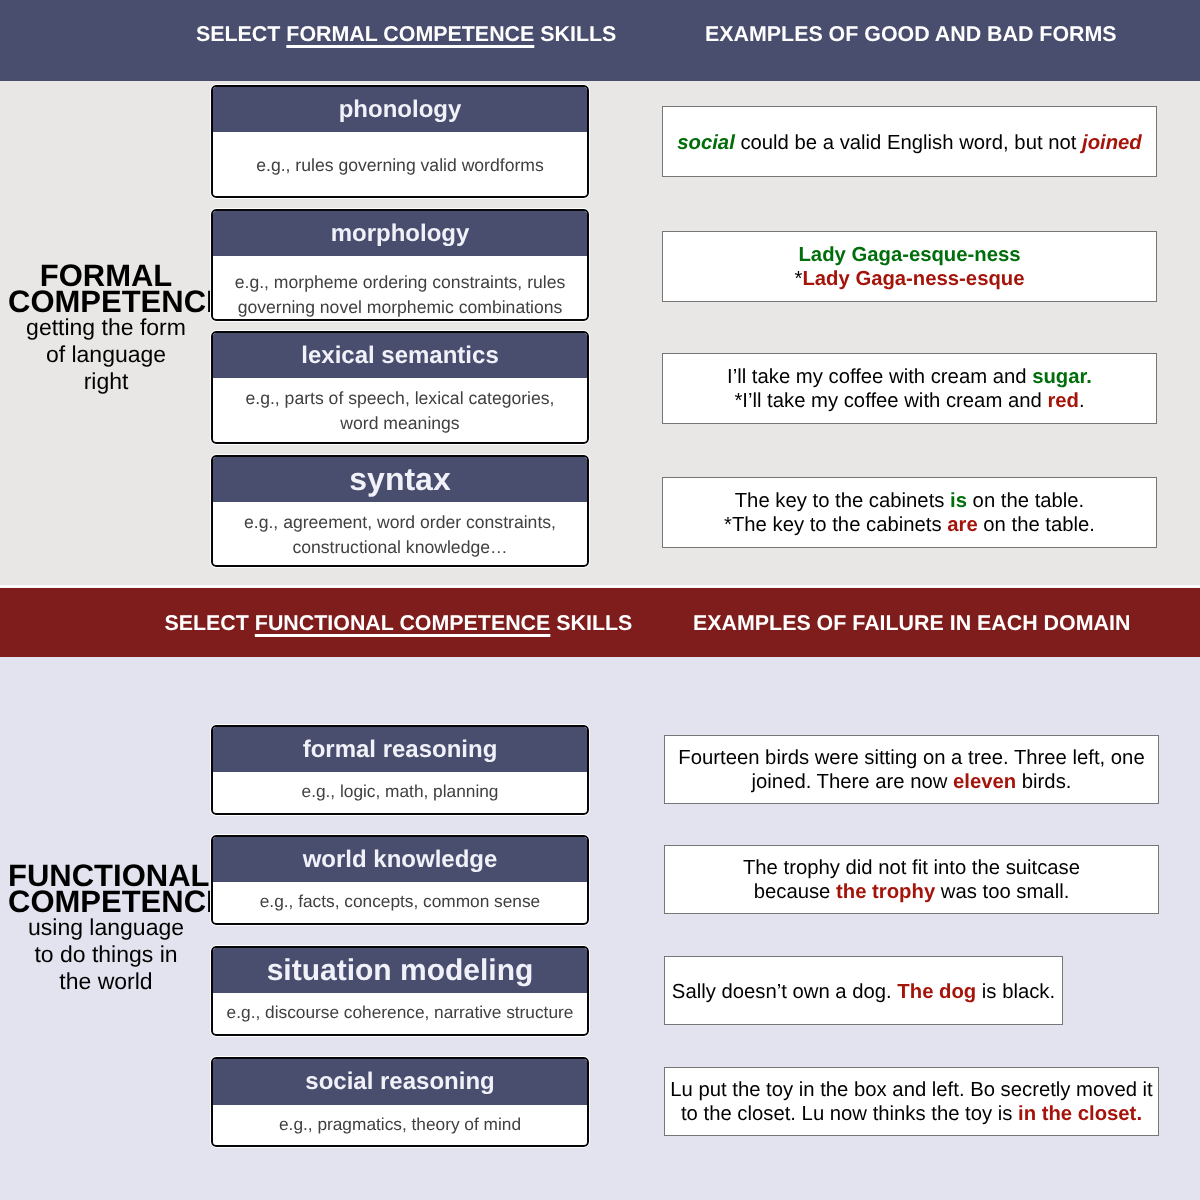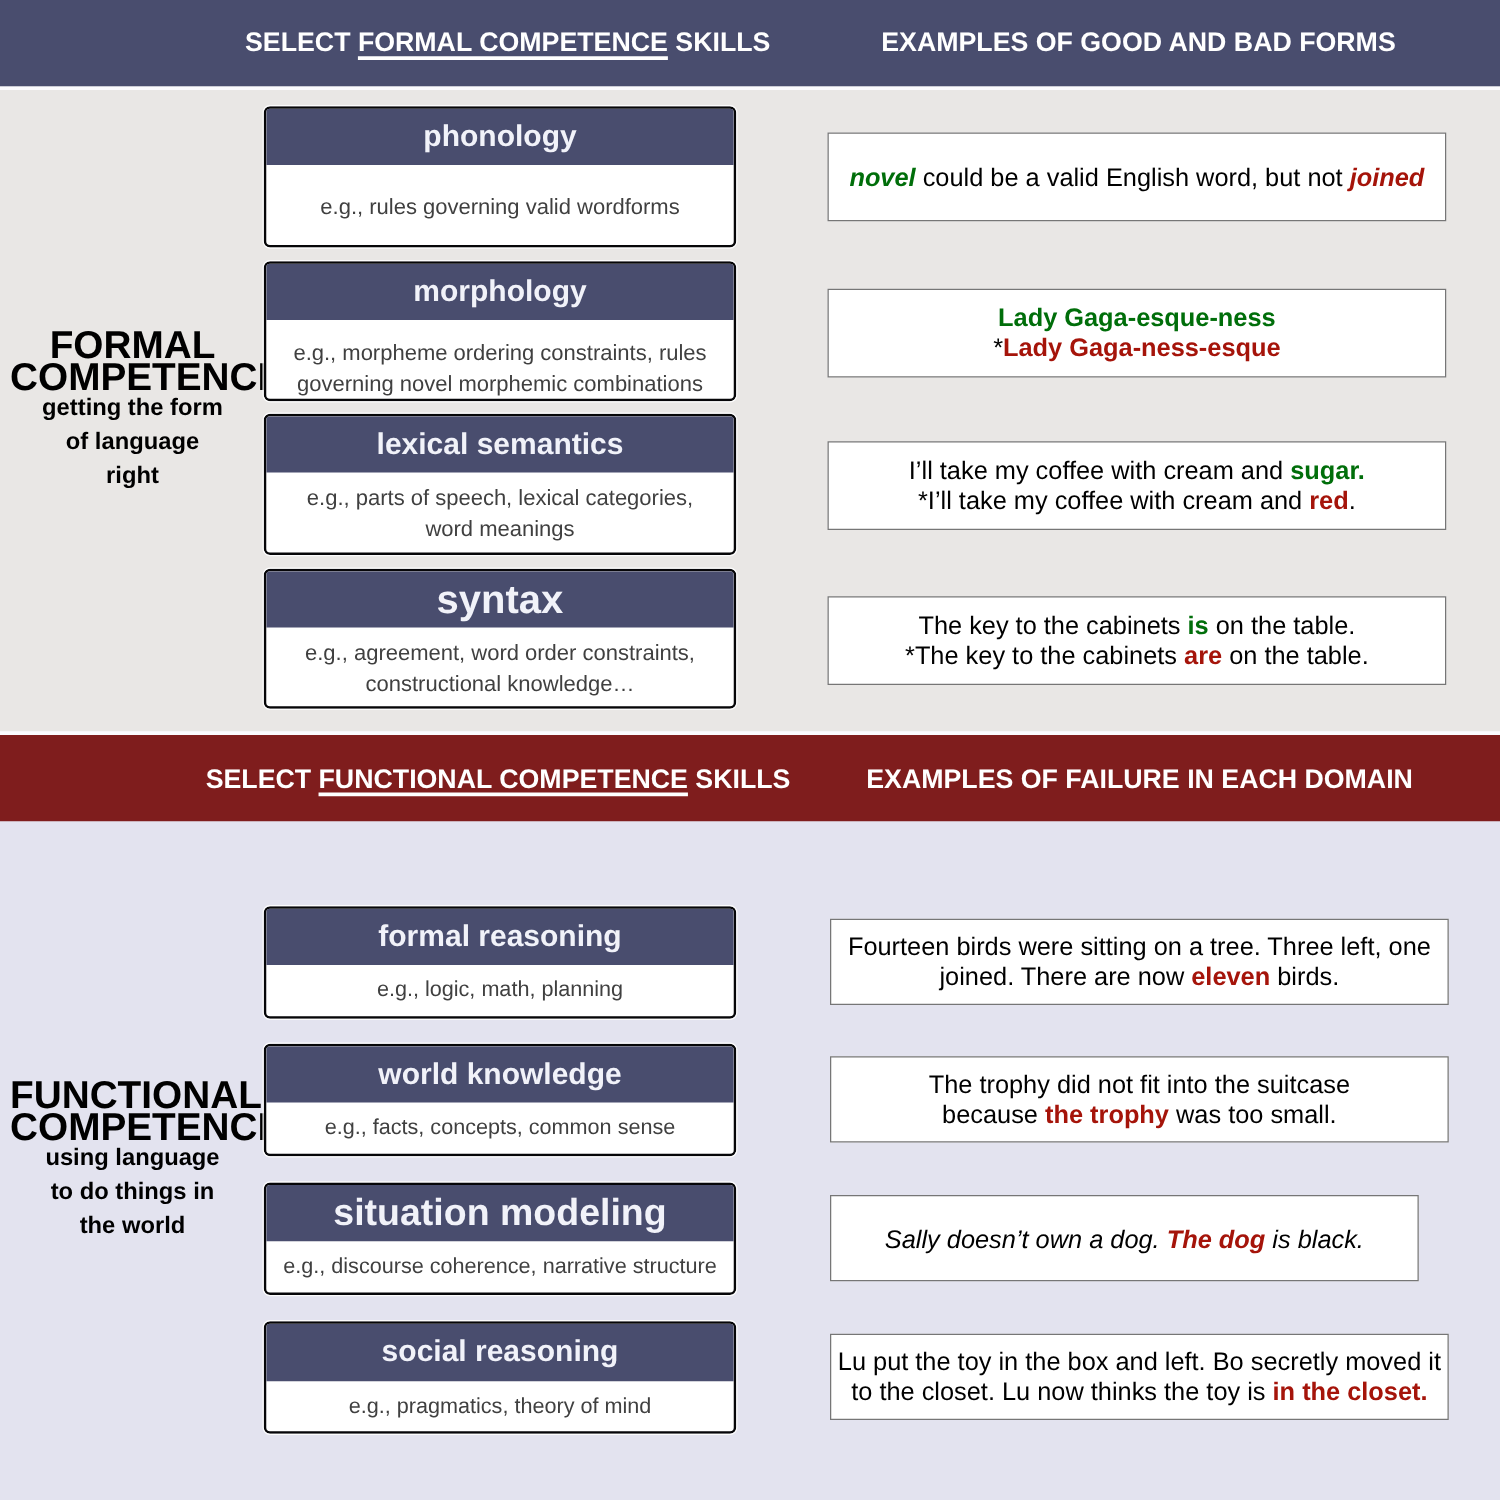--- a/index.html
+++ b/index.html
@@ -14,21 +14,21 @@
   .band{position:absolute;left:0;width:1200px;}
   .sep{position:absolute;left:0;width:1200px;}
 
   .band-title{position:absolute;color:#ffffff;font-weight:bold;
               font-size:21.4px;white-space:nowrap;}
   .band-title .ul{text-decoration:underline;text-underline-offset:3.6px;
                   text-decoration-thickness:2.6px;}
 
   .side{position:absolute;text-align:center;color:#000;}
   .side .hd{font-weight:bold;font-size:31px;line-height:25.6px;}
-  .side .sb{font-size:19px;line-height:26.8px;font-weight:bold;}
+  .side .sb{font-size:23px;line-height:26.8px;}
   .side .sb:first-of-type{margin-top:2.6px;}
 
   .skill{position:absolute;border:2.8px solid #060608;border-radius:5px;outline:1.4px solid #fcfcfc;
          background:#fff;overflow:hidden;box-sizing:border-box;}
   .skill .sh{background:#494d6e;color:#f1f2f9;font-weight:bold;
              display:flex;align-items:center;justify-content:center;
              box-sizing:border-box;}
   .skill .sb2{color:#404040;display:flex;flex-direction:column;
               align-items:center;justify-content:center;box-sizing:border-box;}
   .skill .sb2 div{white-space:nowrap;}
@@ -46,21 +46,21 @@
 </head>
 <body>
 
 <div class="page">
 
   <div class="panel" style="top:69px;height:519px;background:#e9e7e5;"></div>
   <div class="sep" style="top:69.2px;height:2.6px;background:#fbfbfe;"></div>
   <div class="sep" style="top:585.4px;height:2.2px;background:#fbfbfe;"></div>
   <div class="sep" style="top:657.4px;height:2.3px;background:#ececf7;"></div>
 
-  <div class="band" style="top:0px;height:69px;background:#494d6e;">
+  <div class="band" style="top:0px;height:81px;background:#494d6e;">
     <div class="band-title" style="left:196px;top:22px;"><span>SELECT </span><span class="ul">FORMAL COMPETENCE</span><span> SKILLS</span></div>
     <div class="band-title" style="left:705px;top:22px;">EXAMPLES OF GOOD AND BAD FORMS</div>
   </div>
 
   <div class="side" style="left:8px;width:196px;top:263px;">
     <div class="hd">FORMAL</div>
     <div class="hd">COMPETENCE</div>
     <div class="sb">getting the form</div>
     <div class="sb">of language</div>
     <div class="sb">right</div>
@@ -82,21 +82,21 @@
   </div>
 
   <div id="cards">
       <div class="skill" style="left: 211px; top: 85px; width: 378px; height: 113px;">
         <div class="sh" style="height: 45px; font-size: 24px;">phonology</div>
         <div class="sb2" style="height: 62px; font-size: 17.6px; line-height: 24.7px; padding-top: 4px;">
           <div>e.g., rules governing valid wordforms</div>
         </div>
       </div>
       <div class="ex" style="left: 662px; top: 106px; width: 495px; height: 71px; font-size: 20.3px; line-height: 24px; padding-top: 2px;">
-        <div><span class="gi">novel</span><span> could be a valid English word, but not </span><span class="ri">joined</span></div>
+        <div><span class="gi">social</span><span> could be a valid English word, but not </span><span class="ri">joined</span></div>
       </div>
       <div class="skill" style="left: 211px; top: 209px; width: 378px; height: 112px;">
         <div class="sh" style="height: 45px; font-size: 24px;">morphology</div>
         <div class="sb2" style="height: 61px; font-size: 17.6px; line-height: 24.7px; padding-top: 16px;">
           <div>e.g., morpheme ordering constraints, rules</div>
           <div>governing novel morphemic combinations</div>
         </div>
       </div>
       <div class="ex" style="left: 662px; top: 231px; width: 495px; height: 71px; font-size: 20.3px; line-height: 24px; padding-top: 1px;">
         <div><span class="g">Lady Gaga-esque-ness</span></div>
@@ -143,21 +143,21 @@
       <div class="ex" style="left: 664px; top: 845px; width: 495px; height: 69px; font-size: 20.3px; line-height: 24px; padding-top: 1px;">
         <div><span>The trophy did not fit into the suitcase</span></div>
         <div><span>because </span><span class="r">the trophy</span><span> was too small.</span></div>
       </div>
       <div class="skill" style="left: 211px; top: 946px; width: 378px; height: 90px;">
         <div class="sh" style="height: 45px; font-size: 30px;">situation modeling</div>
         <div class="sb2" style="height: 39px; font-size: 17.3px; line-height: 24.7px; padding-top: 0px;">
           <div>e.g., discourse coherence, narrative structure</div>
         </div>
       </div>
-      <div class="ex" style="left: 664px; top: 956px; width: 471px; height: 69px; font-size: 20.3px; line-height: 24px; padding-top: 2px; font-style: italic;">
+      <div class="ex" style="left: 664px; top: 956px; width: 399px; height: 69px; font-size: 20.3px; line-height: 24px; padding-top: 2px;">
         <div><span>Sally doesn’t own a dog. </span><span class="r">The dog</span><span> is black.</span></div>
       </div>
       <div class="skill" style="left: 211px; top: 1057px; width: 378px; height: 90px;">
         <div class="sh" style="height: 46px; font-size: 24px;">social reasoning</div>
         <div class="sb2" style="height: 39px; font-size: 17.3px; line-height: 24.7px; padding-top: 0px;">
           <div>e.g., pragmatics, theory of mind</div>
         </div>
       </div>
       <div class="ex" style="left: 664px; top: 1067px; width: 495px; height: 69px; font-size: 20.3px; line-height: 24px; padding-top: 1px;">
         <div><span>Lu put the toy in the box and left. Bo secretly moved it</span></div>

